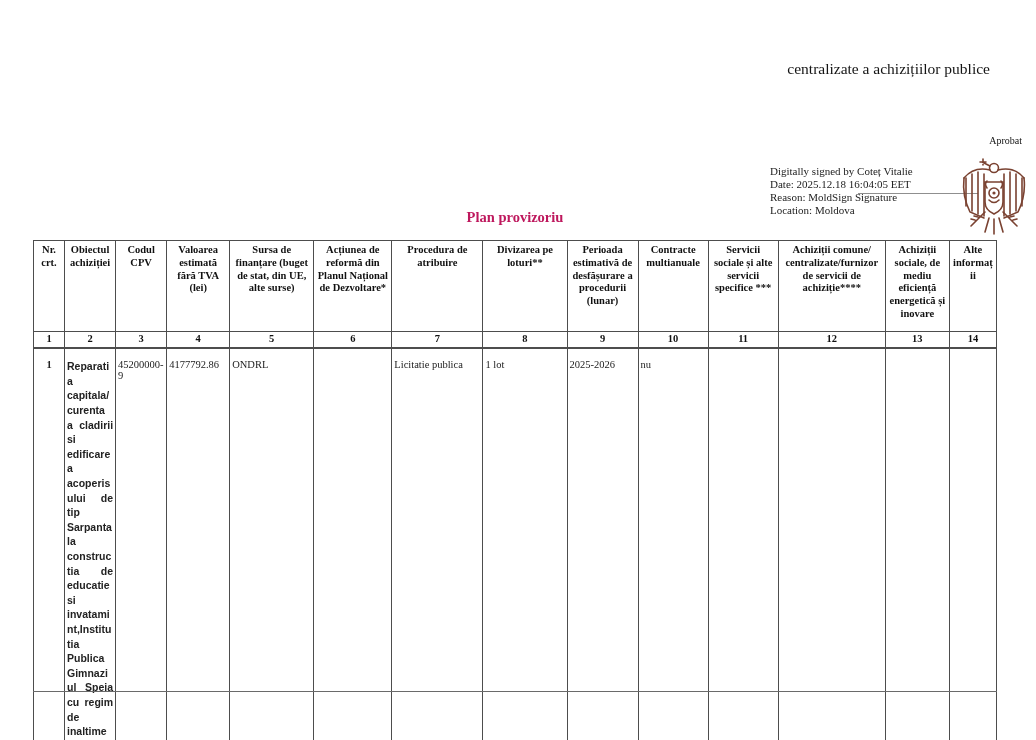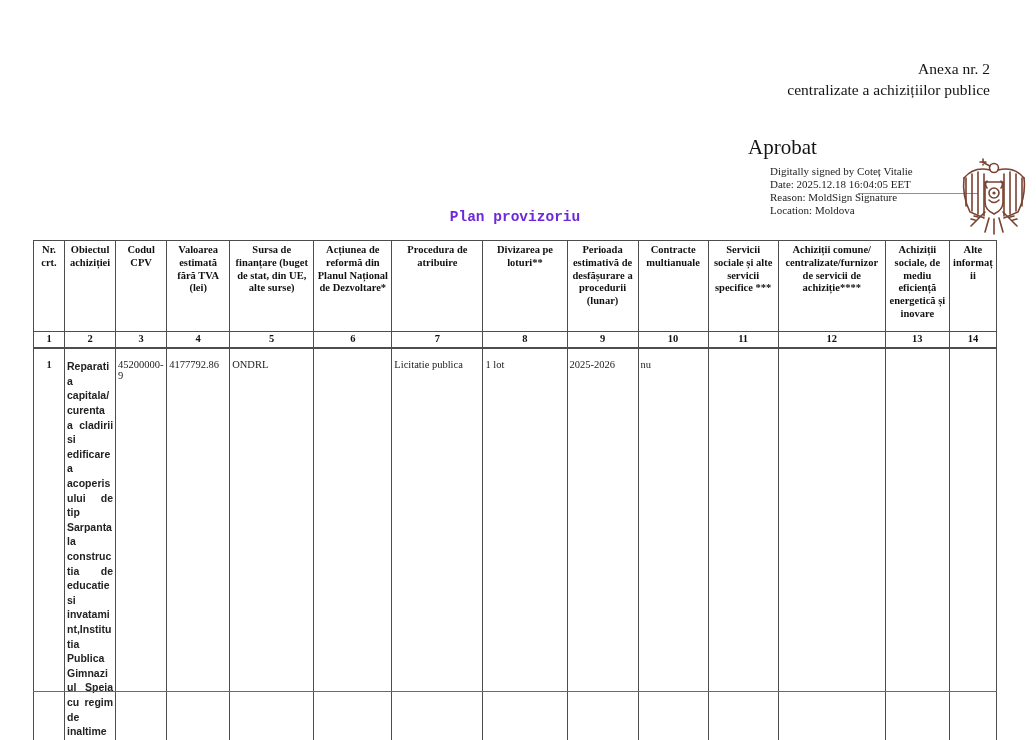--- a/index.html
+++ b/index.html
@@ -13,22 +13,22 @@
   }
   
   .annex{
     position:absolute; top:58px; right:46px;
     text-align:right;
     font-size:15.5px; line-height:21px;
     color:#141414;
   }
   
   .aprobat{
-    position:absolute; top:135px; left:748px; width:240px;
-    text-align:left; font-size:21px; color:#141414;
+    position:absolute; top:135px; left:782px; width:240px;
+    text-align:right; font-size:10px; color:#141414;
   }
   
   .sig{
     position:absolute; top:165px; left:770px; width:200px;
     font-size:11px; line-height:13px; color:#222;
   }
   .sig-line-row{white-space:nowrap;}
   .stamp{
     position:absolute; top:216px; left:768px;
     border:1px solid #9a9a9a;
@@ -39,21 +39,21 @@
   .sig-rule{
     position:absolute; top:193px; left:858px; width:120px; height:1px;
     background:#8f8f8f;
   }
   .emblem{
     position:absolute; top:156px; left:956px; width:76px; height:80px;
   }
   
   .doc-title{
     position:absolute; top:209px; left:33px; width:964px;
-    text-align:center; font-size:14.5px; font-weight:bold; color:#6d28d9;font-family:Liberation Mono, monospace;
+    text-align:center; font-size:14.5px; font-weight:bold; color:#be185d;
   }
   
   .tbl-wrap{position:absolute; top:240px; left:33px;}
   table.plan{
     border-collapse:collapse; table-layout:fixed;
     width:964px;
     font-size:10.5px;
   }
   table.plan td{
     border:1px solid #4d4d4d;
@@ -90,21 +90,20 @@
     position:absolute; top:691px; left:33px; width:964px; height:1px;
     background:#6a6a6a;
   }
 </style>
 </head>
 <body>
 
 <div class="page">
 
   <div class="annex">
-    <div>Anexa nr. 2</div>
     <div>centralizate a achizițiilor publice</div>
   </div>
 
   <div class="aprobat">Aprobat</div>
 
   <div class="sig">
     <div class="sig-line-row">Digitally signed by Coteț Vitalie</div>
     <div class="sig-line-row">Date: 2025.12.18 16:04:05 EET</div>
     <div class="sig-line-row">Reason: MoldSign Signature</div>
     <div class="sig-line-row">Location: Moldova</div>

